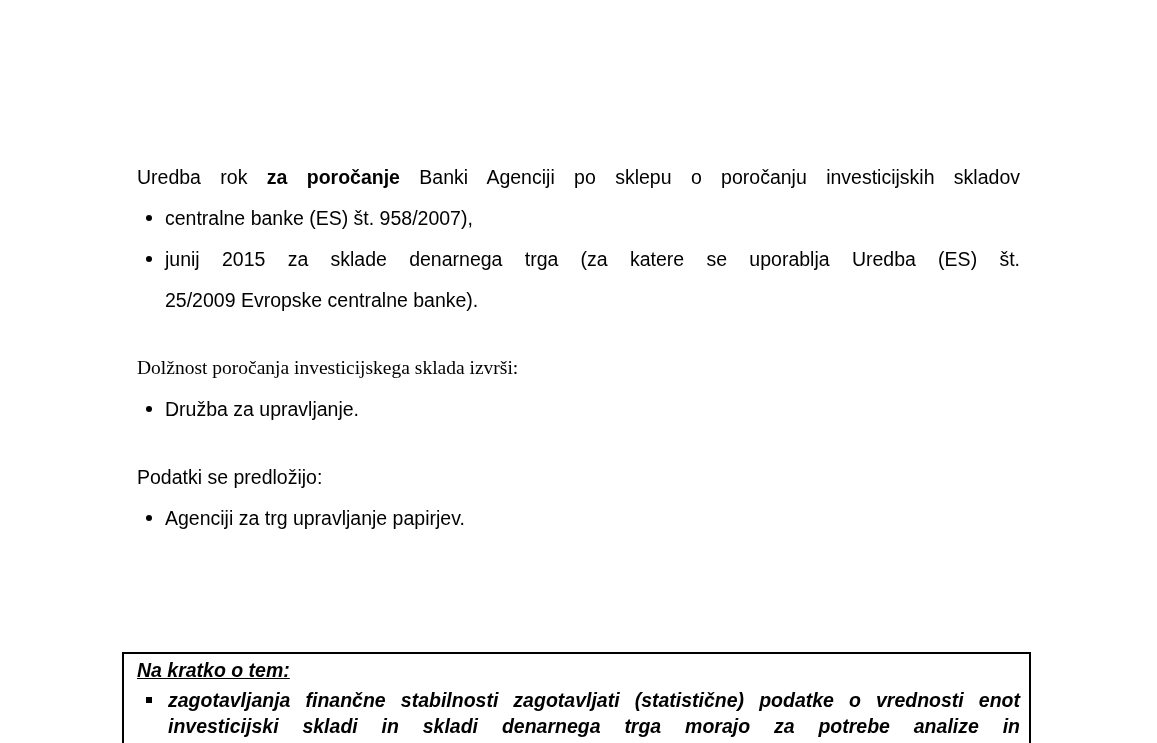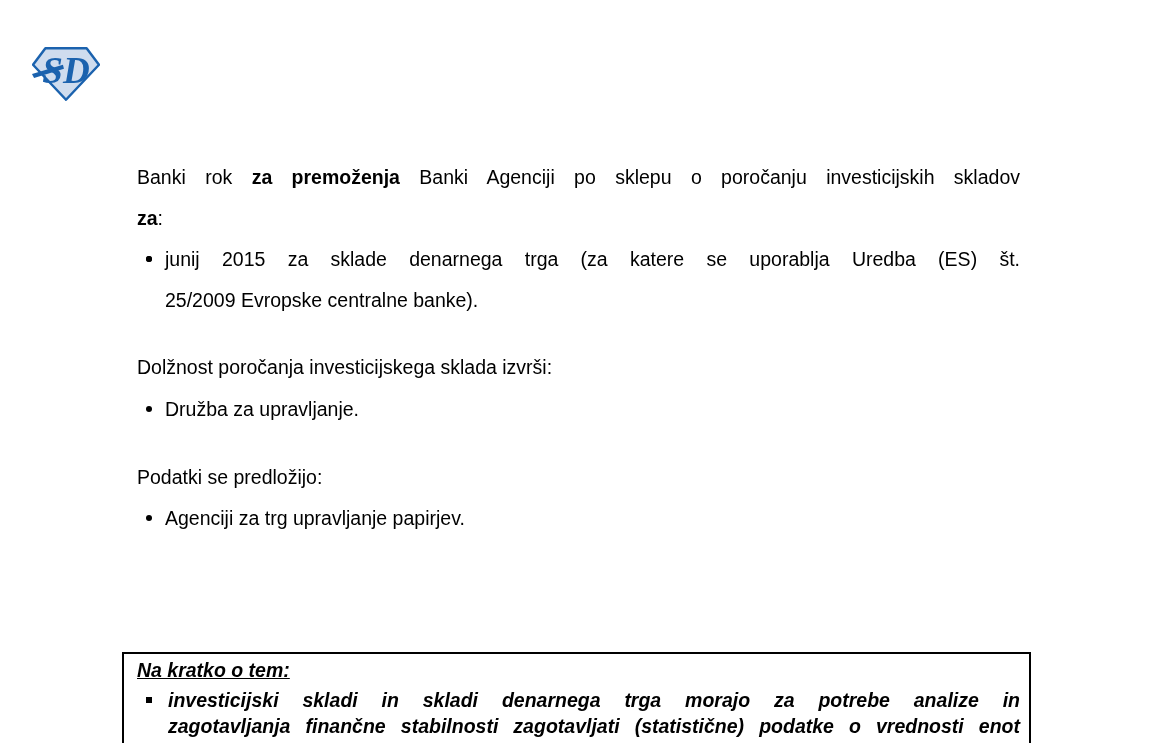--- a/index.html
+++ b/index.html
@@ -22,21 +22,21 @@
   }
   .line { line-height:41px; white-space:nowrap; }
   .just { text-align:justify; text-align-last:justify; }
   .b { font-weight:bold; }
   .bullet-item { position:relative; padding-left:28px; }
   .dot {
     position:absolute; left:9px; top:17px;
     width:6px; height:6px; border-radius:50%;
     background:#000;
   }
-  .gap26 { margin-top:26px; }
+  .gap26 { margin-top:26px;font-family:Liberation Serif, serif; }
   .gap27 { margin-top:27px; }
   .kbox {
     position:absolute; left:122px; top:652px;
     width:909px; height:140px;
     border:2px solid #000;
     padding:2px 9px 0 13px;
   }
   .kbox-heading {
     font-weight:bold; font-style:italic; text-decoration:underline;
     line-height:28px; white-space:nowrap;
@@ -50,37 +50,30 @@
   .kdot {
     position:absolute; left:9px; top:10px;
     width:6px; height:6px; background:#000;
   }
 </style>
 </head>
 <body>
 
 <div class="page">
 
-  <div class="logo">
-    <svg width="68" height="56" viewBox="0 0 66 54">
-      <polygon points="1,18 13,2 53,2 65,18 33,52" fill="#cfdcee" stroke="#1b62ae" stroke-width="2.4" stroke-linejoin="round"></polygon>
-      <polygon points="0,27 30,18 31,22 2,31" fill="#1b62ae"></polygon>
-      <text x="10" y="36" font-family="Liberation Serif, DejaVu Serif, serif" font-size="36" font-weight="bold" font-style="italic" fill="#1b62ae">SD</text>
-    </svg>
-  </div>
 
   <div class="content">
 
     <div>
-      <div class="line just"><span>Banki rok </span><span class="b">za premoženja</span><span> Banki Agenciji po sklepu o poročanju investicijskih skladov</span></div>
-      <div class="line"><span class="b">za</span><span>:</span></div>
+      <div class="line just"><span>Uredba rok </span><span class="b">za poročanje</span><span> Banki Agenciji po sklepu o poročanju investicijskih skladov</span></div>
     </div>
 
     <div class="bullet-item">
       <span class="dot"></span>
+      <div class="line">centralne banke (ES) št. 958/2007),</div>
     </div>
     <div class="bullet-item">
       <span class="dot"></span>
       <div class="line just">junij 2015 za sklade denarnega trga (za katere se uporablja Uredba (ES) št.</div>
       <div class="line">25/2009 Evropske centralne banke).</div>
     </div>
 
     <div class="line gap26">Dolžnost poročanja investicijskega sklada izvrši:</div>
     <div class="bullet-item" style="margin-top:1px;">
       <span class="dot"></span>
@@ -92,19 +85,19 @@
       <span class="dot"></span>
       <div class="line">Agenciji za trg upravljanje papirjev.</div>
     </div>
 
   </div>
 
   <div class="kbox">
     <div class="kbox-heading">Na kratko o tem:</div>
     <div class="kbox-bullet">
       <span class="kdot"></span>
+      <div class="kline kjust">zagotavljanja finančne stabilnosti zagotavljati (statistične) podatke o vrednosti enot</div>
       <div class="kline kjust">investicijski skladi in skladi denarnega trga morajo za potrebe analize in</div>
-      <div class="kline kjust">zagotavljanja finančne stabilnosti zagotavljati (statistične) podatke o vrednosti enot</div>
       <div class="kline">premoženja in o strukturi naložb investicijskih skladov.</div>
     </div>
   </div>
 
 </div>
 
 </body></html>

